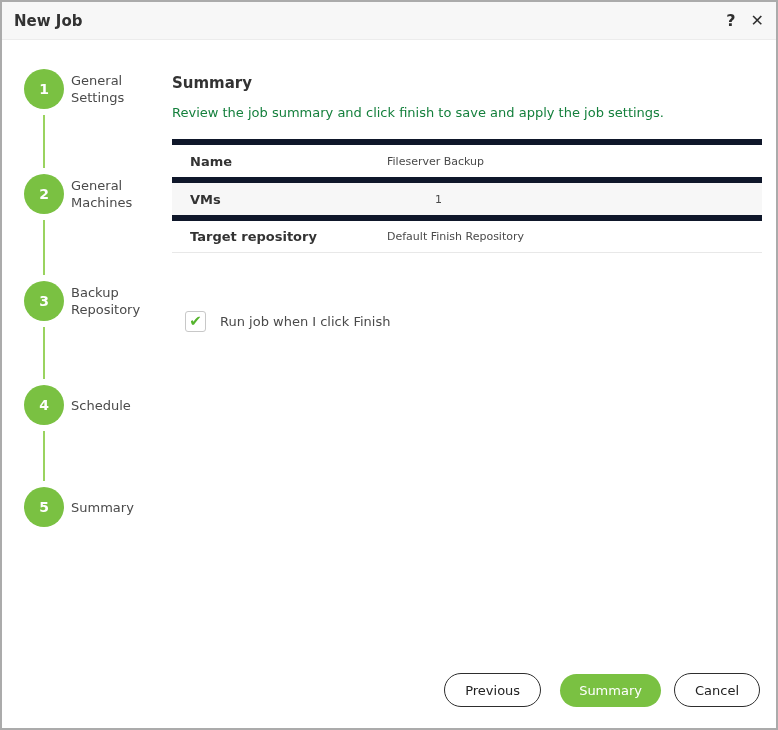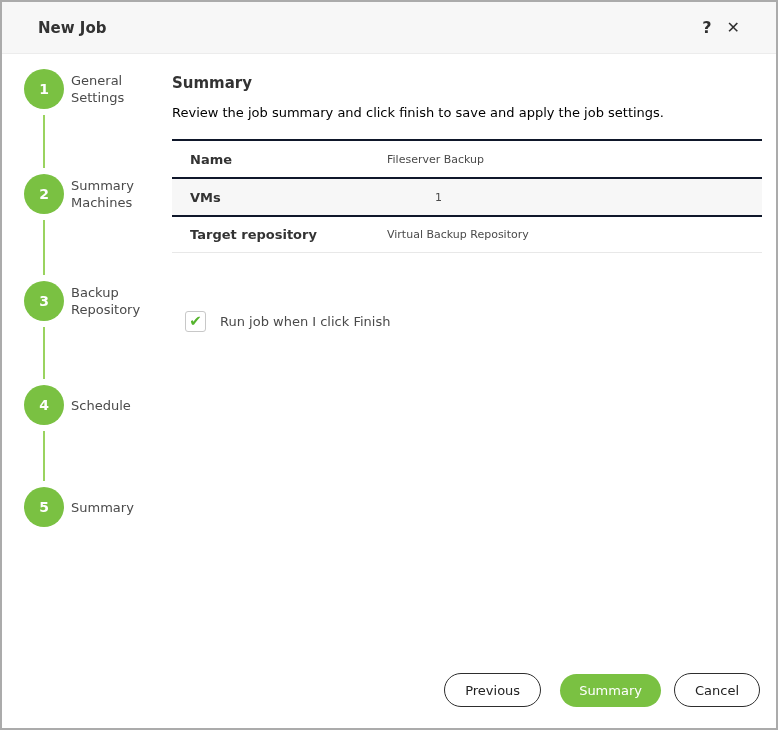--- a/index.html
+++ b/index.html
@@ -10,25 +10,25 @@
     position: relative;
     overflow: hidden;
   }
   .window {
     position: absolute; inset: 0;
     border: 2px solid #ababab;
     background: #fff;
   }
   
   .titlebar {
-    height: 52px;
+    height: 38px;
     background: #f7f7f7;
     border-bottom: 1px solid #ececec;
     display: flex; align-items: center;
-    padding: 0 36px;
+    padding: 0 12px;
   }
   .title { font-size: 15px; font-weight: 600; color: #333; }
   .titlebar-icons { margin-left: auto; display: flex; align-items: center; gap: 15px; }
   .icon-btn {
     font-size: 16px; font-weight: 700; color: #2f2f2f;
     cursor: pointer; line-height: 1; user-select: none;
   }
   
   .steps { position: absolute; left: 0; top: 48px; width: 165px; height: 630px; }
   .connector { position: absolute; left: 41px; width: 2px; background: #9ad35f; }
@@ -54,29 +54,29 @@
     font-size: 13px; font-weight: 400; color: #4a4a4a;
     line-height: 17px;
   }
   
   .heading {
     position: absolute; left: 170px; top: 72px;
     font-size: 15px; font-weight: 700; color: #333;
   }
   .description {
     position: absolute; left: 170px; top: 103px;
-    font-size: 13px; color: #000000;
+    font-size: 13px; color: #15803d;
   }
   .summary-table {
     position: absolute; left: 170px; top: 137px; width: 590px;
   }
   .summary-row {
     display: flex; align-items: center;
     height: 38px;
-    border-top: 2px solid #0f172a;
+    border-top: 6px solid #0f172a;
   }
   .summary-row:last-child { border-bottom: 1px solid #e8e8e8; }
   .summary-row.alt { background: #f7f7f7; gap: 48px; }
   .row-label {
     width: 215px; padding-left: 18px;
     font-size: 13px; font-weight: 700; color: #333;
   }
   .row-value { font-size: 11px; color: #4a4a4a; }
   
   .checkbox-row {
@@ -131,21 +131,21 @@
     <div class="connector c2"></div>
     <div class="connector c3"></div>
     <div class="connector c4"></div>
 
     <div class="step s1">
       <span class="step-circle">1</span>
       <span class="step-label">General Settings</span>
     </div>
     <div class="step s2">
       <span class="step-circle">2</span>
-      <span class="step-label">Summary Machines</span>
+      <span class="step-label">General Machines</span>
     </div>
     <div class="step s3">
       <span class="step-circle">3</span>
       <span class="step-label">Backup Repository</span>
     </div>
     <div class="step s4">
       <span class="step-circle">4</span>
       <span class="step-label">Schedule</span>
     </div>
     <div class="step s5">
@@ -161,21 +161,21 @@
     <div class="summary-row">
       <span class="row-label">Name</span>
       <span class="row-value">Fileserver Backup</span>
     </div>
     <div class="summary-row alt">
       <span class="row-label">VMs</span>
       <span class="row-value">1</span>
     </div>
     <div class="summary-row">
       <span class="row-label">Target repository</span>
-      <span class="row-value">Virtual Backup Repository</span>
+      <span class="row-value">Default Finish Repository</span>
     </div>
   </div>
 
   <div class="checkbox-row">
     <span class="checkbox">
       <span class="checkmark">✔</span>
     </span>
     <span class="checkbox-label">Run job when I click Finish</span>
   </div>
 

